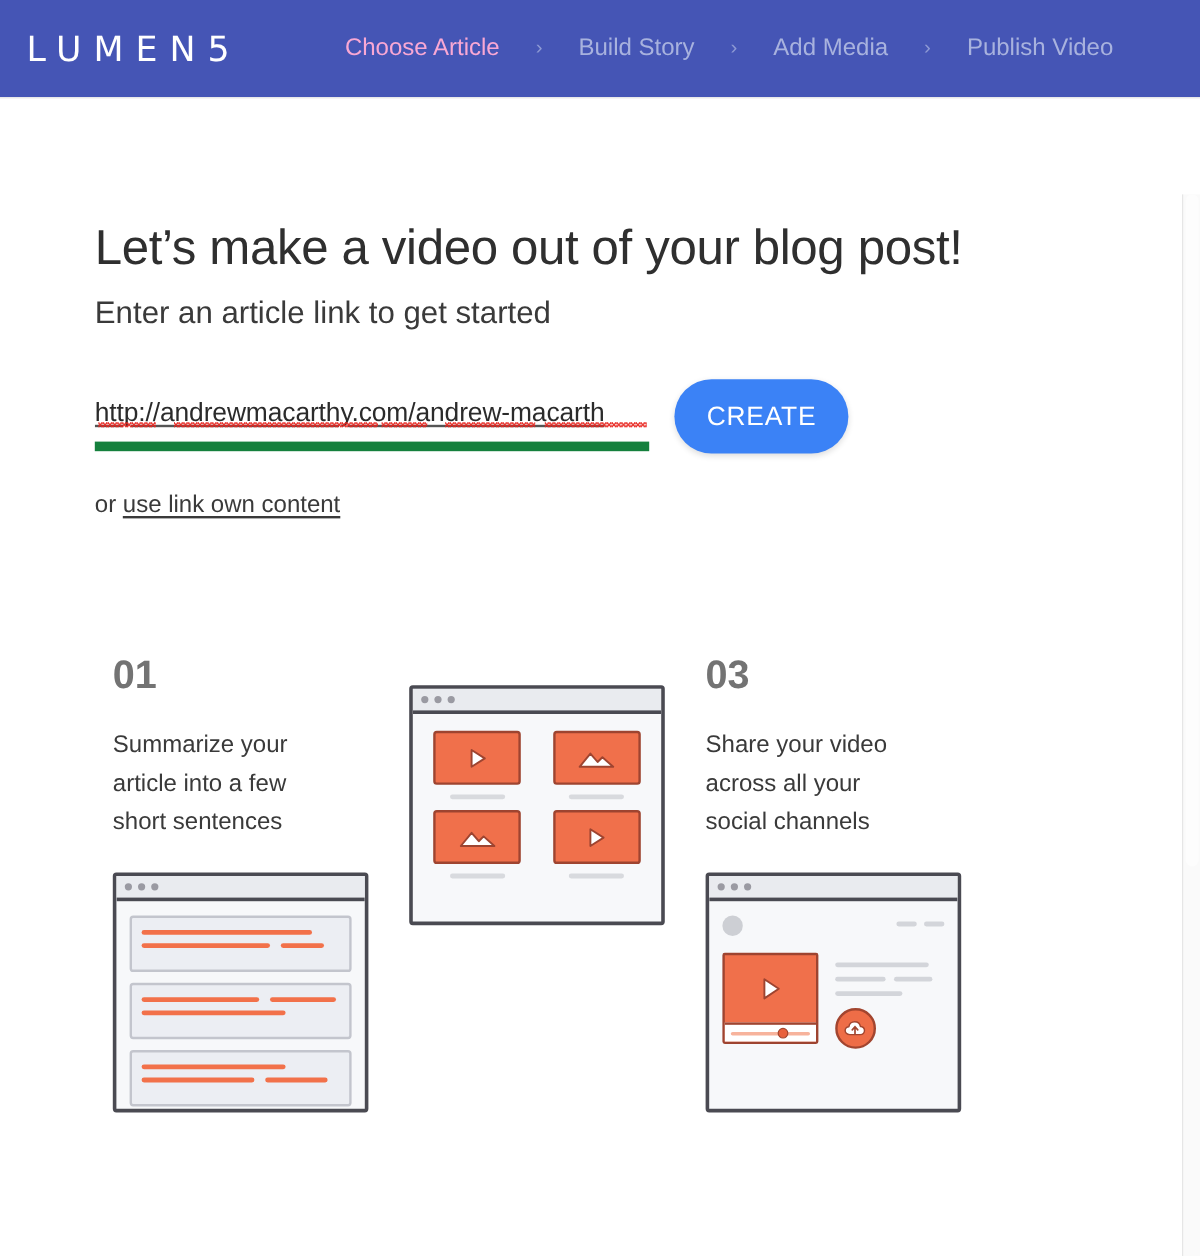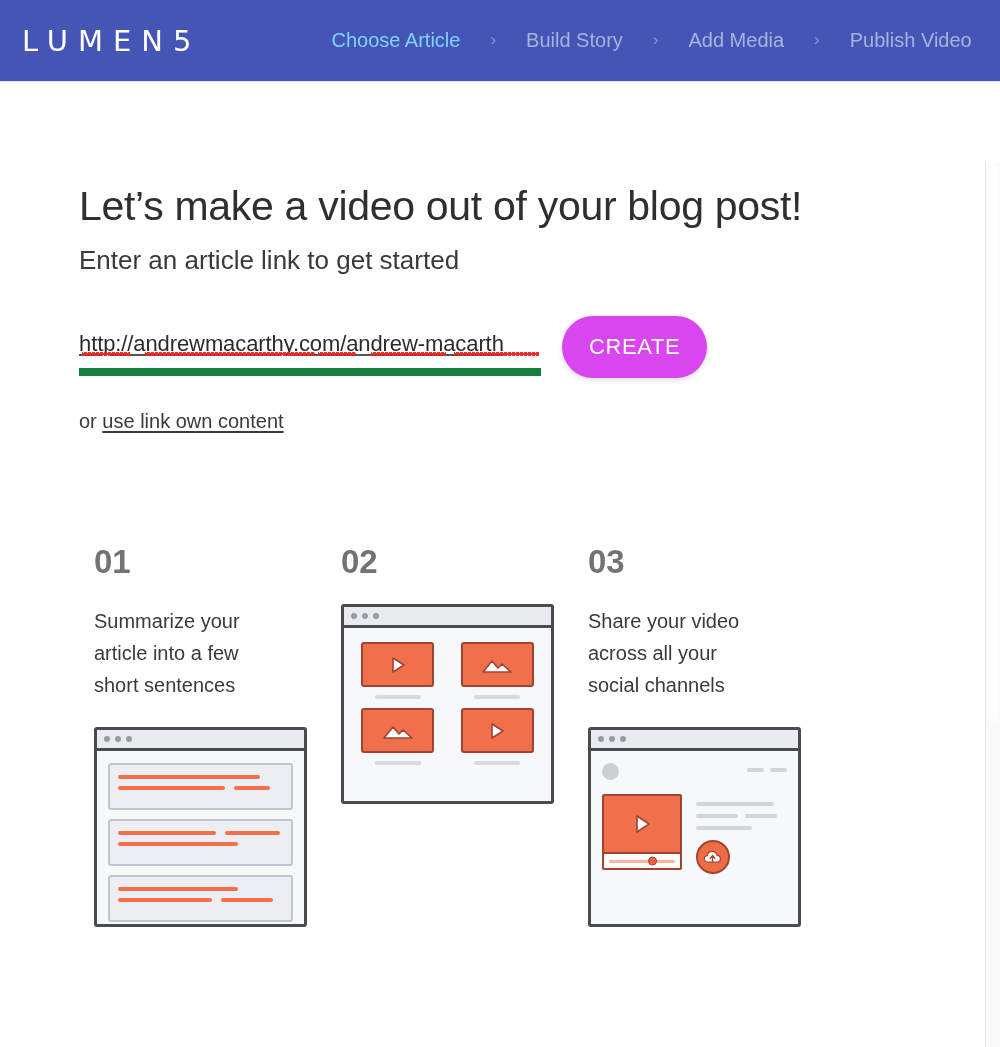--- a/index.html
+++ b/index.html
@@ -35,21 +35,21 @@
     display:flex;
     align-items:center;
     margin-left:86px;
     flex:1;
   }
   .nav-step {
     font-size:20px;
     color:#a8b2de;
     white-space:nowrap;
   }
-  .nav-step.active { color:#7dd3fc;margin-left:44px; }
+  .nav-step.active { color:#f9a8d4; }
   .nav-sep {
     color:#8d99d4;
     font-size:17px;
     padding:0 0 2px 0;
     margin:0 30px;
   }
 
   
   #content {
     position:relative;
@@ -111,21 +111,21 @@
     background-image:
       repeating-linear-gradient(135deg,#e8251f 0 1px,transparent 1px 2px),
       repeating-linear-gradient(45deg,#e8251f 0 1px,transparent 1px 2px);
     background-size:4px 4px;
     background-repeat:repeat-x;
     opacity:.95;
   }
   #create-btn {
     margin-left:21px;
     margin-top:-2px;
-    background:#d946ef;
+    background:#3b82f6;
     color:#ffffff;
     border:none;
     border-radius:34px;
     height:62px;
     padding:0 27px;
     font-size:22px;
     font-family:"Liberation Sans", sans-serif;
     letter-spacing:.6px;
     cursor:pointer;
     box-shadow:0 2px 5px rgba(0,0,0,.14);
@@ -353,21 +353,20 @@
               <div class="orow">
                 <div class="oline" style="width:94px;"></div>
                 <div class="oline" style="width:52px;"></div>
               </div>
             </div>
           </div>
         </div>
       </div>
 
       <div class="feature">
-        <div class="feat-num">02</div>
 
         <div class="card">
           <div class="card-bar">
             <span class="dot"></span>
             <span class="dot"></span>
             <span class="dot"></span>
           </div>
           <div class="card-body">
             <div class="grid2">
 

